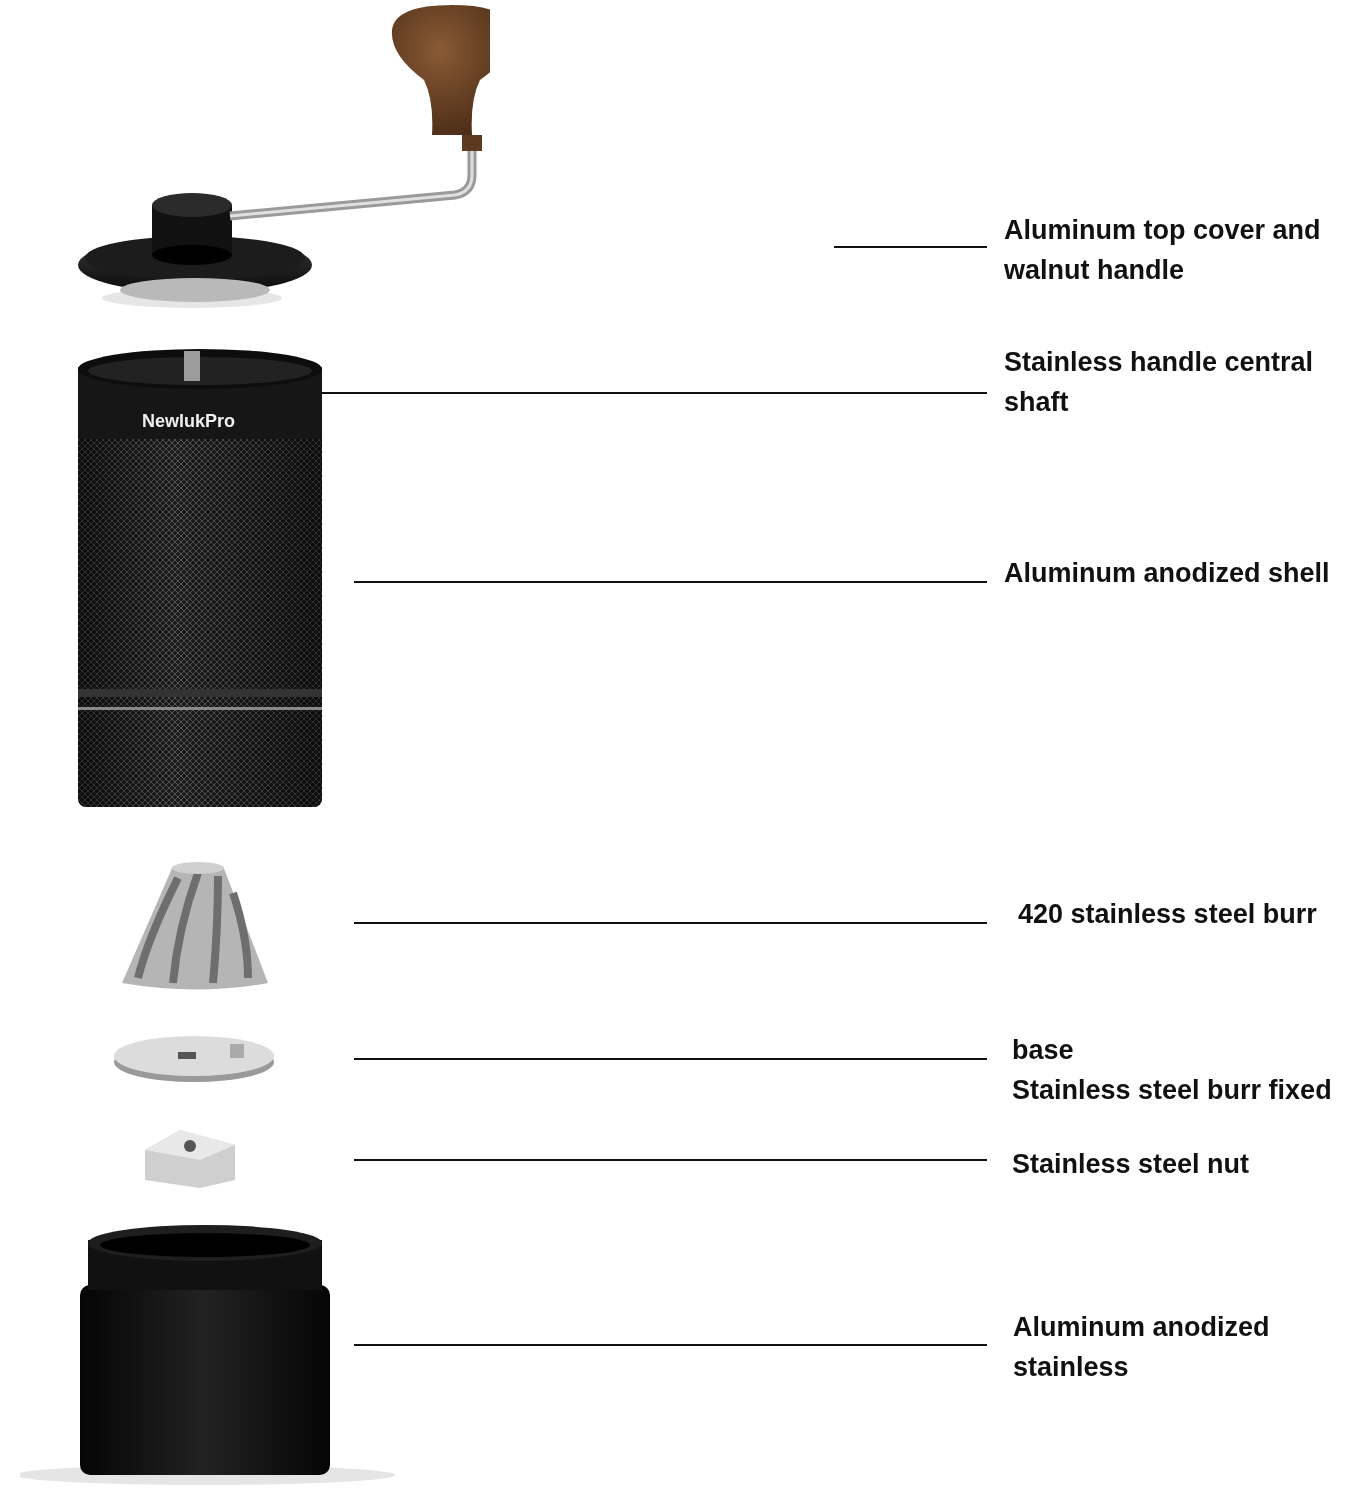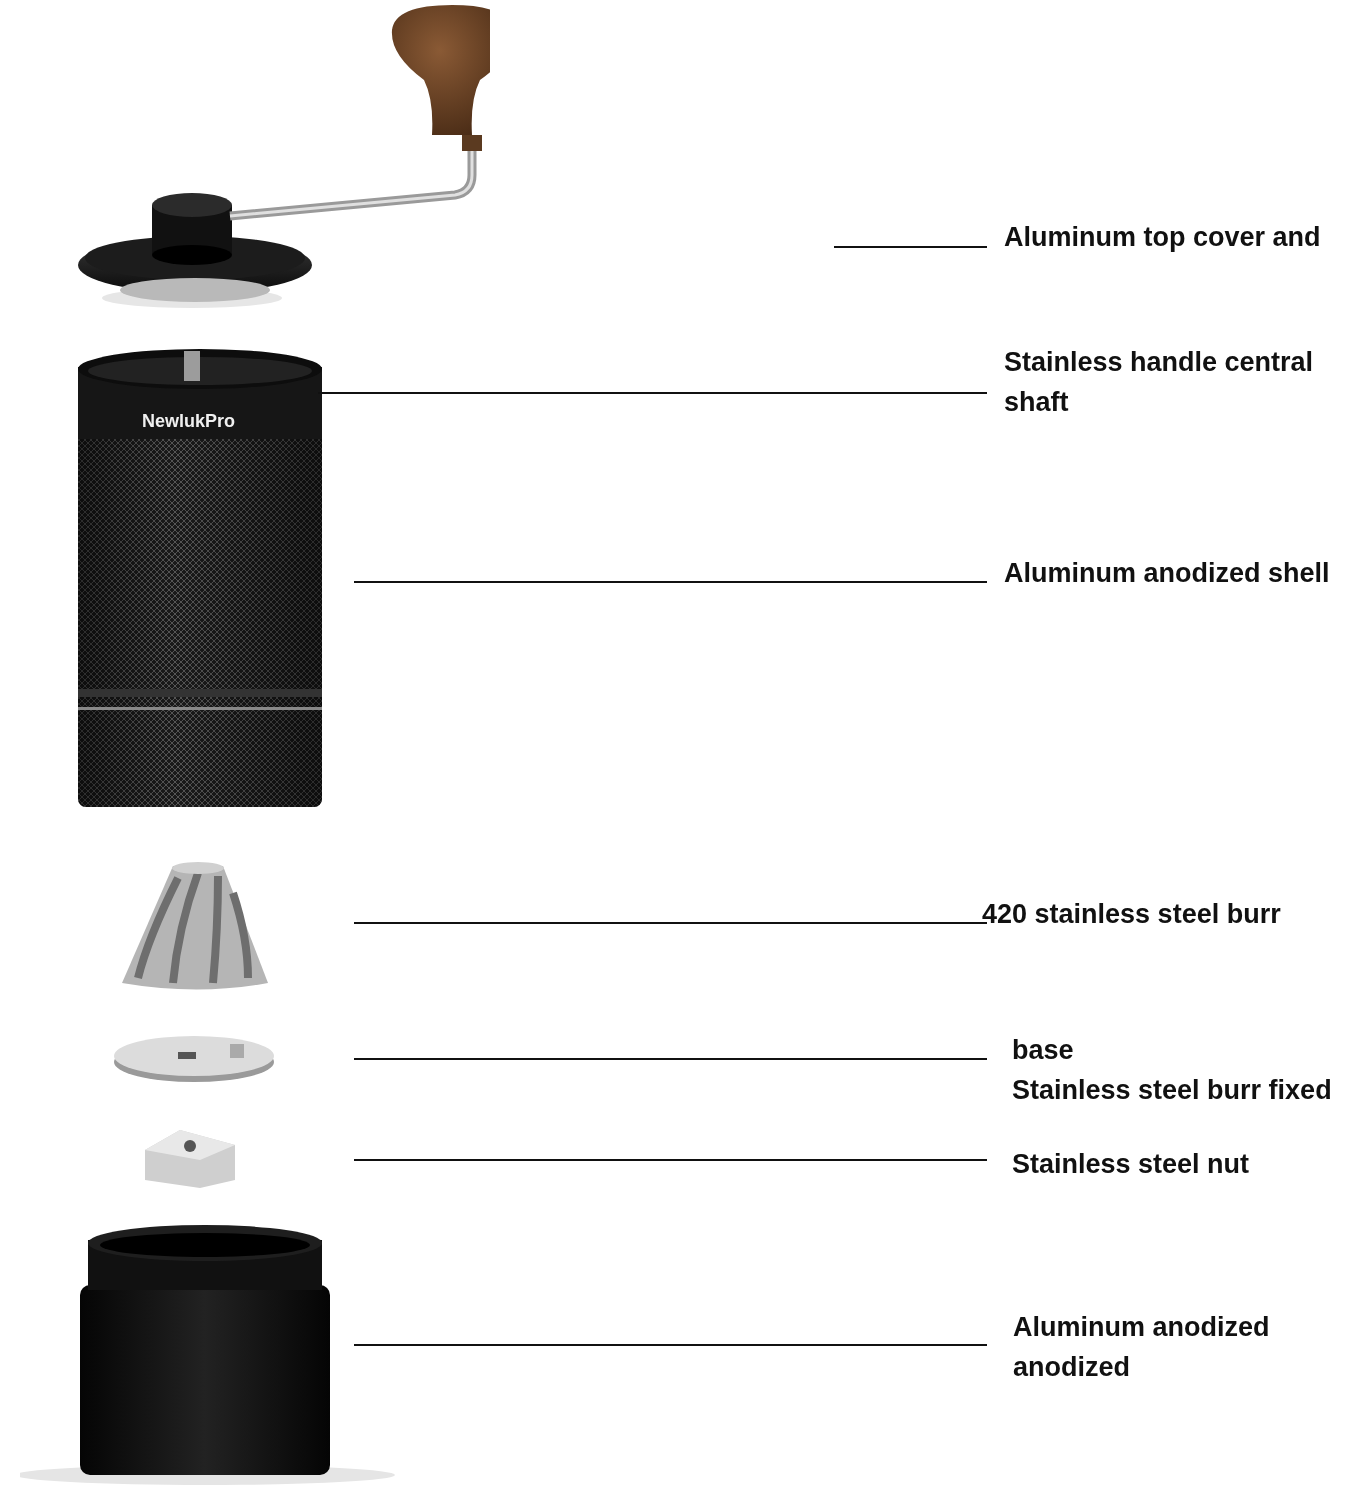--- a/index.html
+++ b/index.html
@@ -105,36 +105,37 @@
 </div>
 
 <div class="leader" style="left:834px;top:246px;width:153px;"></div>
 <div class="leader" style="left:318px;top:392px;width:669px;"></div>
 <div class="leader" style="left:354px;top:581px;width:633px;"></div>
 <div class="leader" style="left:354px;top:922px;width:633px;"></div>
 <div class="leader" style="left:354px;top:1058px;width:633px;"></div>
 <div class="leader" style="left:354px;top:1159px;width:633px;"></div>
 <div class="leader" style="left:354px;top:1344px;width:633px;"></div>
 
-<div class="label" style="left:1004px;top:210px;margin-top:7px;">
+<div class="label" style="left:1004px;top:210px;">
   <div>Aluminum top cover and</div>
+  <div>walnut handle</div>
 </div>
 <div class="label" style="left:1004px;top:342px;">
   <div>Stainless handle central</div>
   <div>shaft</div>
 </div>
 <div class="label" style="left:1004px;top:553px;">
   <div>Aluminum anodized shell</div>
 </div>
-<div class="label" style="left:982px;top:894px;">
+<div class="label" style="left:1018px;top:894px;">
   <div>420 stainless steel burr</div>
 </div>
 <div class="label" style="left:1012px;top:1030px;">
   <div>base</div>
   <div>Stainless steel burr fixed</div>
 </div>
 <div class="label" style="left:1012px;top:1144px;">
   <div>Stainless steel nut</div>
 </div>
 <div class="label" style="left:1013px;top:1307px;">
   <div>Aluminum anodized</div>
-  <div>anodized</div>
+  <div>stainless</div>
 </div>
 
 </body></html>

